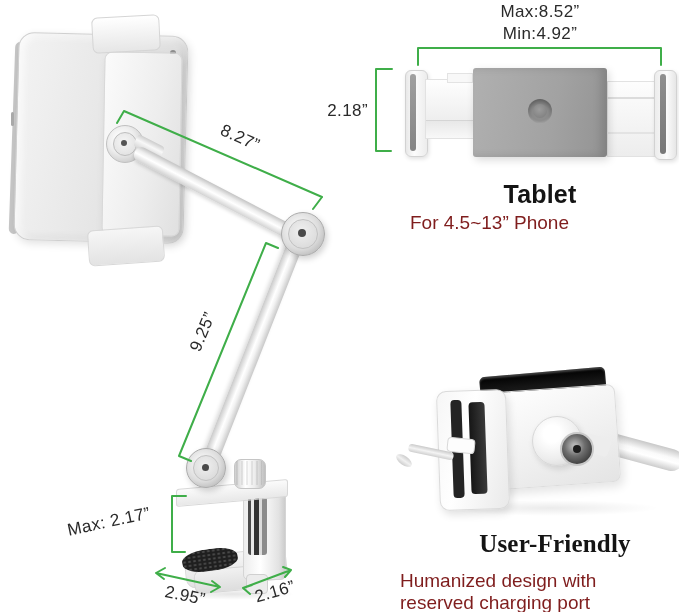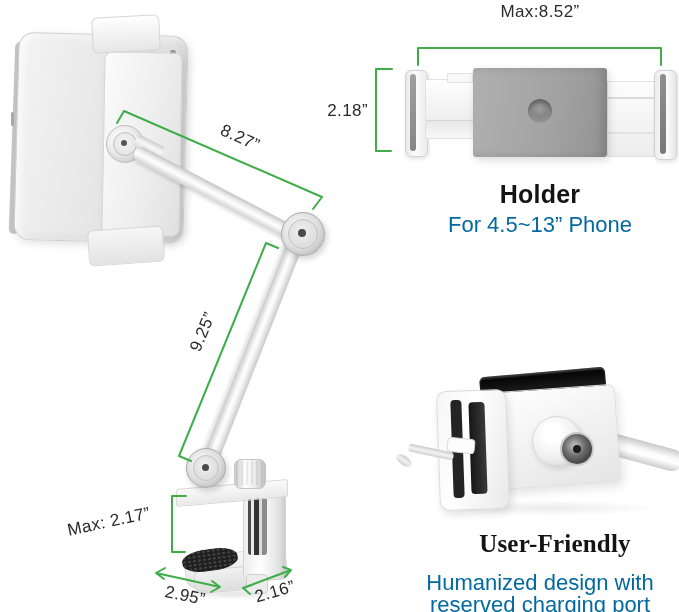--- a/index.html
+++ b/index.html
@@ -10,21 +10,21 @@
   .abs{position:absolute;}
   .dim-label{
     position:absolute;font-size:17px;letter-spacing:.4px;color:#2a2a2a;
     text-align:center;white-space:nowrap;
   }
   .section-title{
     position:absolute;font-size:25px;font-weight:bold;color:#141414;
     text-align:center;letter-spacing:.2px;
   }
   .section-sub{
-    position:absolute;font-size:22px;color:#0369a1;text-align:center;white-space:nowrap;
+    position:absolute;font-size:19px;color:#7f1d1d;white-space:nowrap;
   }
 
   
   .tablet-side{left:12px;top:42px;width:10px;height:192px;background:#c7c7c7;border-radius:5px;transform:rotate(2deg);}
   .tablet-body{left:16px;top:34px;width:168px;height:206px;border-radius:16px;transform:rotate(1.5deg);
     background:linear-gradient(100deg,#f3f3f3 0%,#e7e7e7 50%,#d9d9d9 100%);
     border:1px solid #cfcfcf;
     box-shadow:inset 4px 2px 8px rgba(255,255,255,.8),inset -3px -2px 8px rgba(0,0,0,.08),2px 3px 8px rgba(0,0,0,.12);}
   .tablet-camera{left:170px;top:50px;width:6px;height:6px;border-radius:50%;background:#8f8f8f;}
   .tablet-button{left:11px;top:112px;width:3px;height:14px;border-radius:2px;background:#a9a9a9;}
@@ -241,26 +241,27 @@
       <path d="M392 69 L376 69 L376 151 L391 151"></path>
       <path d="M124 111 L322 197 M124 111 l-7 12 M322 197 l-9 12"></path>
       <path d="M266 243 L179 456 M266 243 l12 5 M179 456 l12 5"></path>
       <path d="M186 496 L172 496 L172 552 L185 552"></path>
       <path d="M156 573 L220 587 M165 568 L156 573 L164 579 M212 581 L220 587 L211 592"></path>
       <path d="M243 588 L291 570 M252 585 L243 588 L250 594 M283 567 L291 570 L285 577"></path>
     </g>
   </svg>
 
   <div class="dim-label lab-maxw">Max:8.52”</div>
+  <div class="dim-label lab-minw">Min:4.92”</div>
   <div class="dim-label lab-height">2.18”</div>
   <div class="dim-label lab-upper">8.27”</div>
   <div class="dim-label lab-lower">9.25”</div>
   <div class="dim-label lab-clampmax">Max: 2.17”</div>
   <div class="dim-label lab-depth">2.95”</div>
   <div class="dim-label lab-width">2.16”</div>
 
-  <div class="section-title ttl-holder">Holder</div>
+  <div class="section-title ttl-holder">Tablet</div>
   <div class="section-sub sub-holder1">For 4.5~13” Phone</div>
   <div class="section-title ttl-uf">User-Friendly</div>
   <div class="section-sub sub-uf2">reserved charging port</div>
   <div class="section-sub sub-uf1">Humanized design with</div>
 
 </div>
 
 </body></html>

